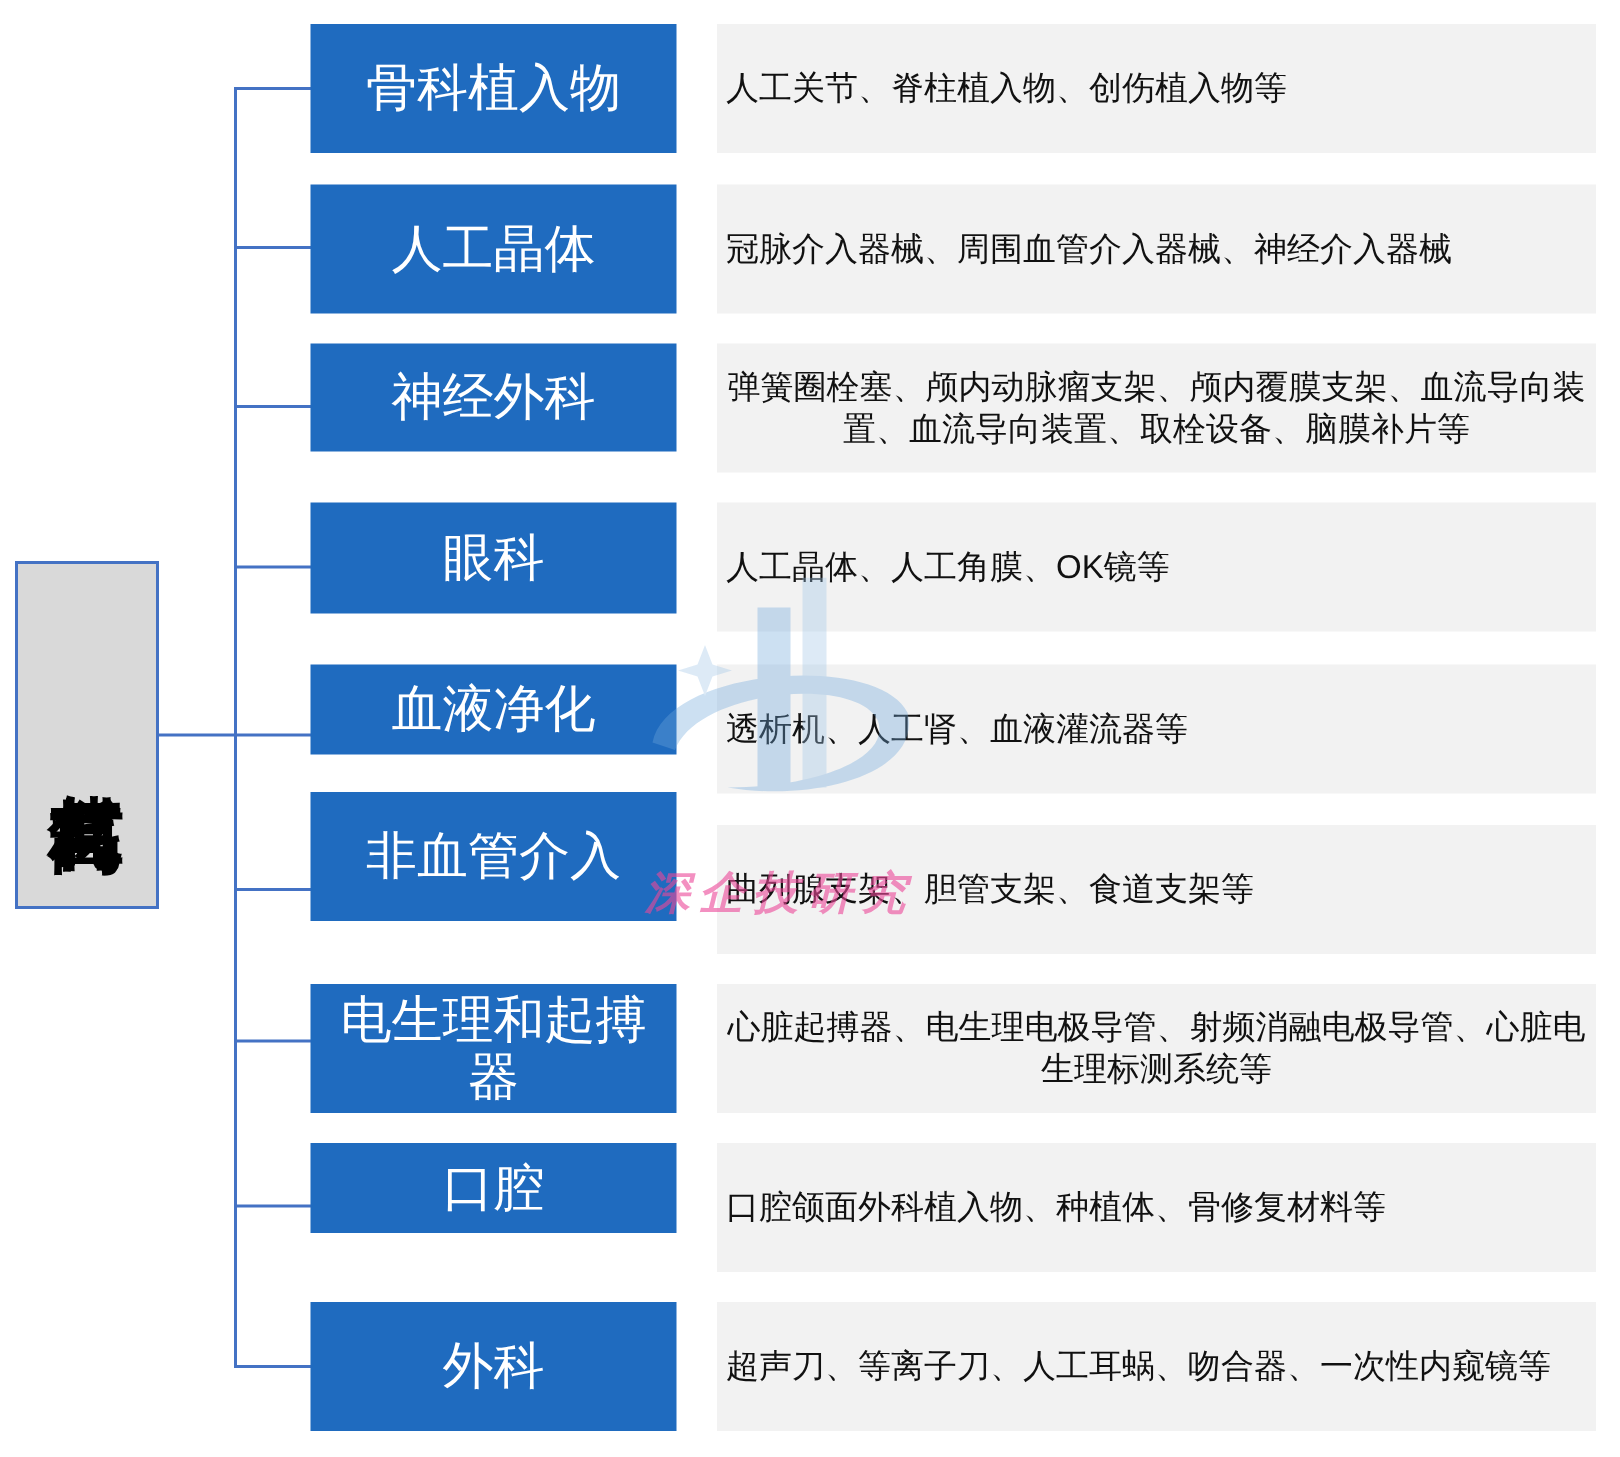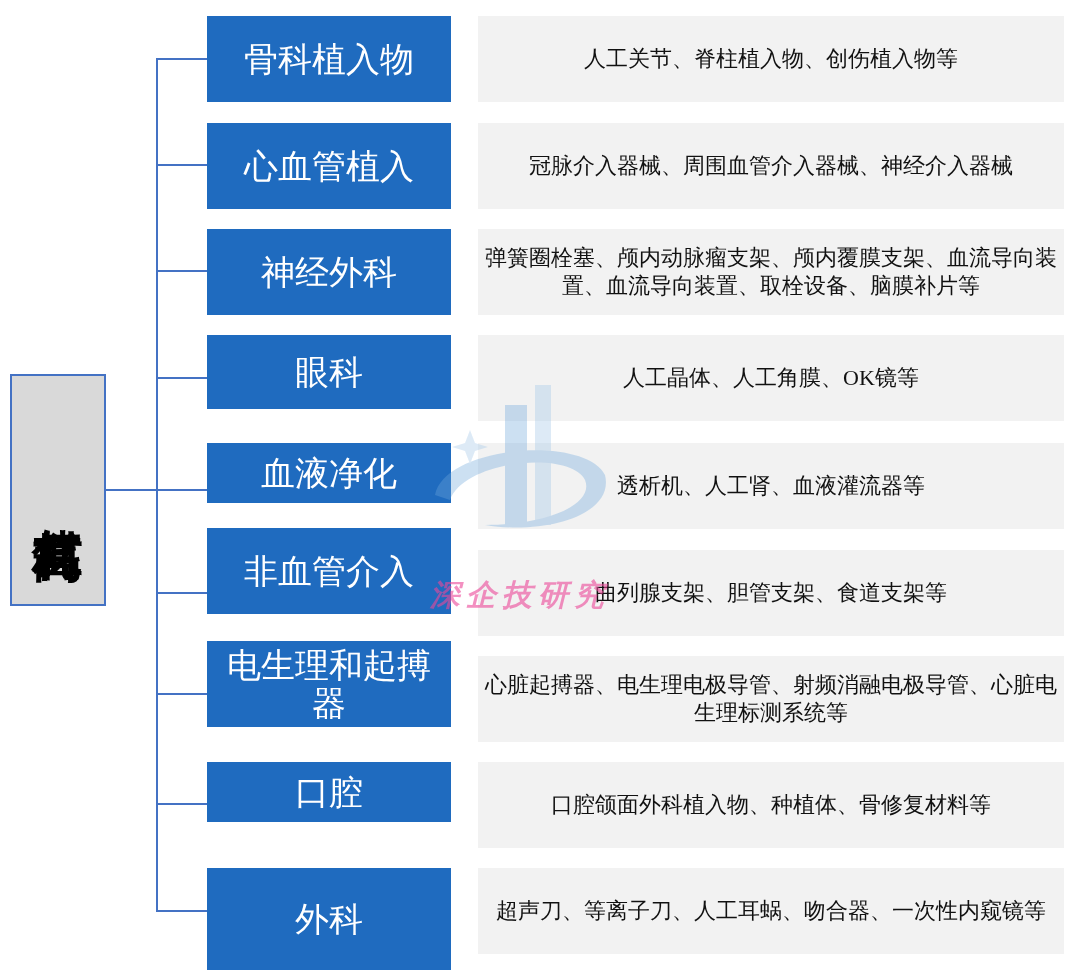--- a/index.html
+++ b/index.html
@@ -10,22 +10,22 @@
     display:flex; align-items:center; justify-content:center; }
   .root-text { font-family:"DejaVu Serif","Liberation Serif",serif; font-size:50px; line-height:56px;
     color:#000; writing-mode:vertical-rl; text-orientation:upright; letter-spacing:0px; font-weight:bold; }
   .h-root { position:absolute; left:106px; top:489px; width:52px; height:2px; background:#4472c4; }
   .v-spine { position:absolute; left:156px; top:58px; width:2px; height:854px; background:#4472c4; }
   .branch { position:absolute; left:156px; height:2px; width:52px; background:#4472c4; }
   .cat { position:absolute; left:207px; width:244px; background:#1f6bbf;
     display:flex; align-items:center; justify-content:center; text-align:center;
     color:#ffffff; font-size:34px; line-height:38px; box-sizing:border-box; padding:0 6px; }
   .desc { position:absolute; left:478px; width:586px; background:#f2f2f2;
-    display:flex; align-items:center; justify-content:center; text-align:center;
-    color:#111; font-family:Liberation Serif, serif; font-size:22px; line-height:28px;
+    display:flex; align-items:center; text-align:center;
+    color:#111; font-family:Liberation Sans, sans-serif; font-size:22px; line-height:28px;
     box-sizing:border-box; padding:0 6px; }
   .watermark { position:absolute; left:425px; top:385px; width:190px; height:160px; opacity:0.35; pointer-events:none; }
   .wm-text { position:absolute; left:430px; top:575px; font-size:30px; color:#ec4899; opacity:0.6;
     font-family:"DejaVu Serif",serif; font-style:italic; letter-spacing:6px; pointer-events:none;font-weight:bold; }
 </style>
 </head>
 <body>
 
 <div class="root-box">
   <span class="root-text">高值耗材</span>
@@ -36,28 +36,28 @@
 <div class="branch" style="top:58px"></div>
 <div class="cat" style="top:16px;height:86px">
     <span>骨科植入物</span>
   </div>
 <div class="desc" style="top:16px;height:86px">
     <span>人工关节、脊柱植入物、创伤植入物等</span>
   </div>
 
 <div class="branch" style="top:164px"></div>
 <div class="cat" style="top:123px;height:86px">
-    <span>心血管植入</span>
+    <span>人工晶体</span>
   </div>
 <div class="desc" style="top:123px;height:86px">
     <span>冠脉介入器械、周围血管介入器械、神经介入器械</span>
   </div>
 
 <div class="branch" style="top:270px"></div>
-<div class="cat" style="top:229px;height:86px">
+<div class="cat" style="top:229px;height:72px">
     <span>神经外科</span>
   </div>
 <div class="desc" style="top:229px;height:86px">
     <span>弹簧圈栓塞、颅内动脉瘤支架、颅内覆膜支架、血流导向装置、血流导向装置、取栓设备、脑膜补片等</span>
   </div>
 
 <div class="branch" style="top:377px"></div>
 <div class="cat" style="top:335px;height:74px">
     <span>眼科</span>
   </div>
@@ -75,37 +75,37 @@
 
 <div class="branch" style="top:592px"></div>
 <div class="cat" style="top:528px;height:86px">
     <span>非血管介入</span>
   </div>
 <div class="desc" style="top:550px;height:86px">
     <span>曲列腺支架、胆管支架、食道支架等</span>
   </div>
 
 <div class="branch" style="top:693px"></div>
-<div class="cat" style="top:641px;height:86px">
+<div class="cat" style="top:656px;height:86px">
     <span>电生理和起搏器</span>
   </div>
 <div class="desc" style="top:656px;height:86px">
     <span>心脏起搏器、电生理电极导管、射频消融电极导管、心脏电生理标测系统等</span>
   </div>
 
 <div class="branch" style="top:803px"></div>
 <div class="cat" style="top:762px;height:60px">
     <span>口腔</span>
   </div>
 <div class="desc" style="top:762px;height:86px">
     <span>口腔颌面外科植入物、种植体、骨修复材料等</span>
   </div>
 
 <div class="branch" style="top:910px"></div>
-<div class="cat" style="top:868px;height:102px">
+<div class="cat" style="top:868px;height:86px">
     <span>外科</span>
   </div>
 <div class="desc" style="top:868px;height:86px">
     <span>超声刀、等离子刀、人工耳蜗、吻合器、一次性内窥镜等</span>
   </div>
 
 <svg class="watermark" viewBox="0 0 190 160">
   <rect x="80" y="20" width="22" height="120" fill="#6fa8dc"></rect>
   <rect x="110" y="0" width="16" height="140" fill="#9fc5e8"></rect>
   <path d="M10,110 C20,60 160,50 180,90 C190,130 120,150 60,140 C120,140 170,120 160,95 C145,65 40,75 25,115 Z" fill="#6fa8dc"></path>

